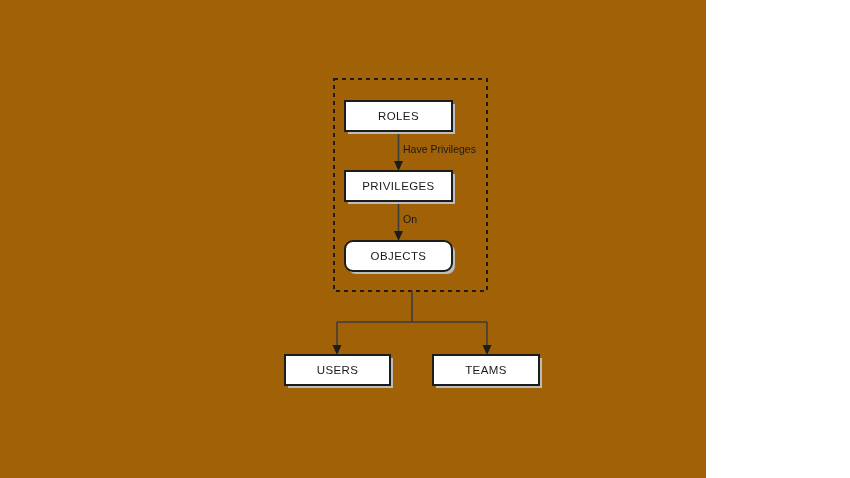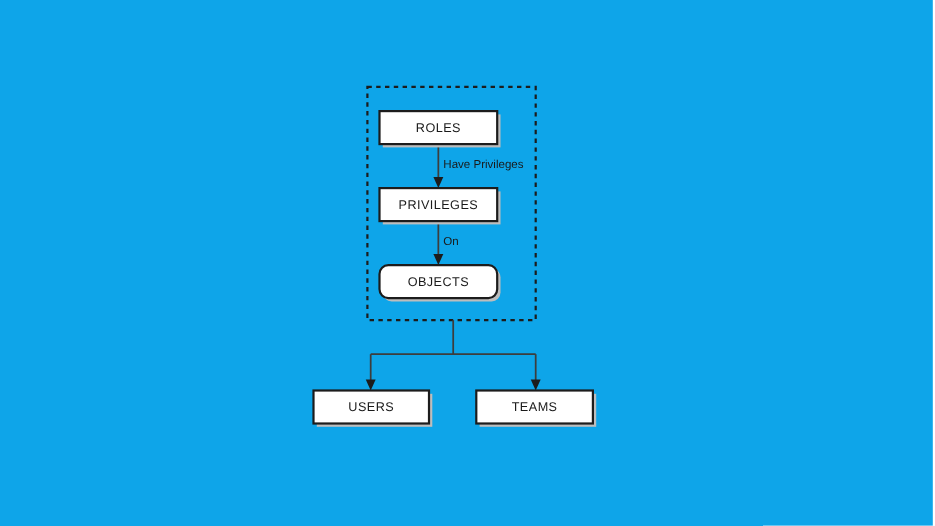--- a/index.html
+++ b/index.html
@@ -9,23 +9,23 @@
     background: #ffffff;
   }
   body {
     font-family: "Liberation Sans", sans-serif;
     width: 850px;
     height: 478px;
     overflow: hidden;
   }
   #canvas {
     position: relative;
-    width: 848px;
+    width: 706px;
     height: 478px;
-    background: #0ea5e9;
+    background: #a16207;
   }
   #diagram-svg {
     position: absolute;
     top: 0;
     left: 0;
     width: 850px;
     height: 478px;
   }
   .node-label {
     font-family: "Liberation Sans", sans-serif;

